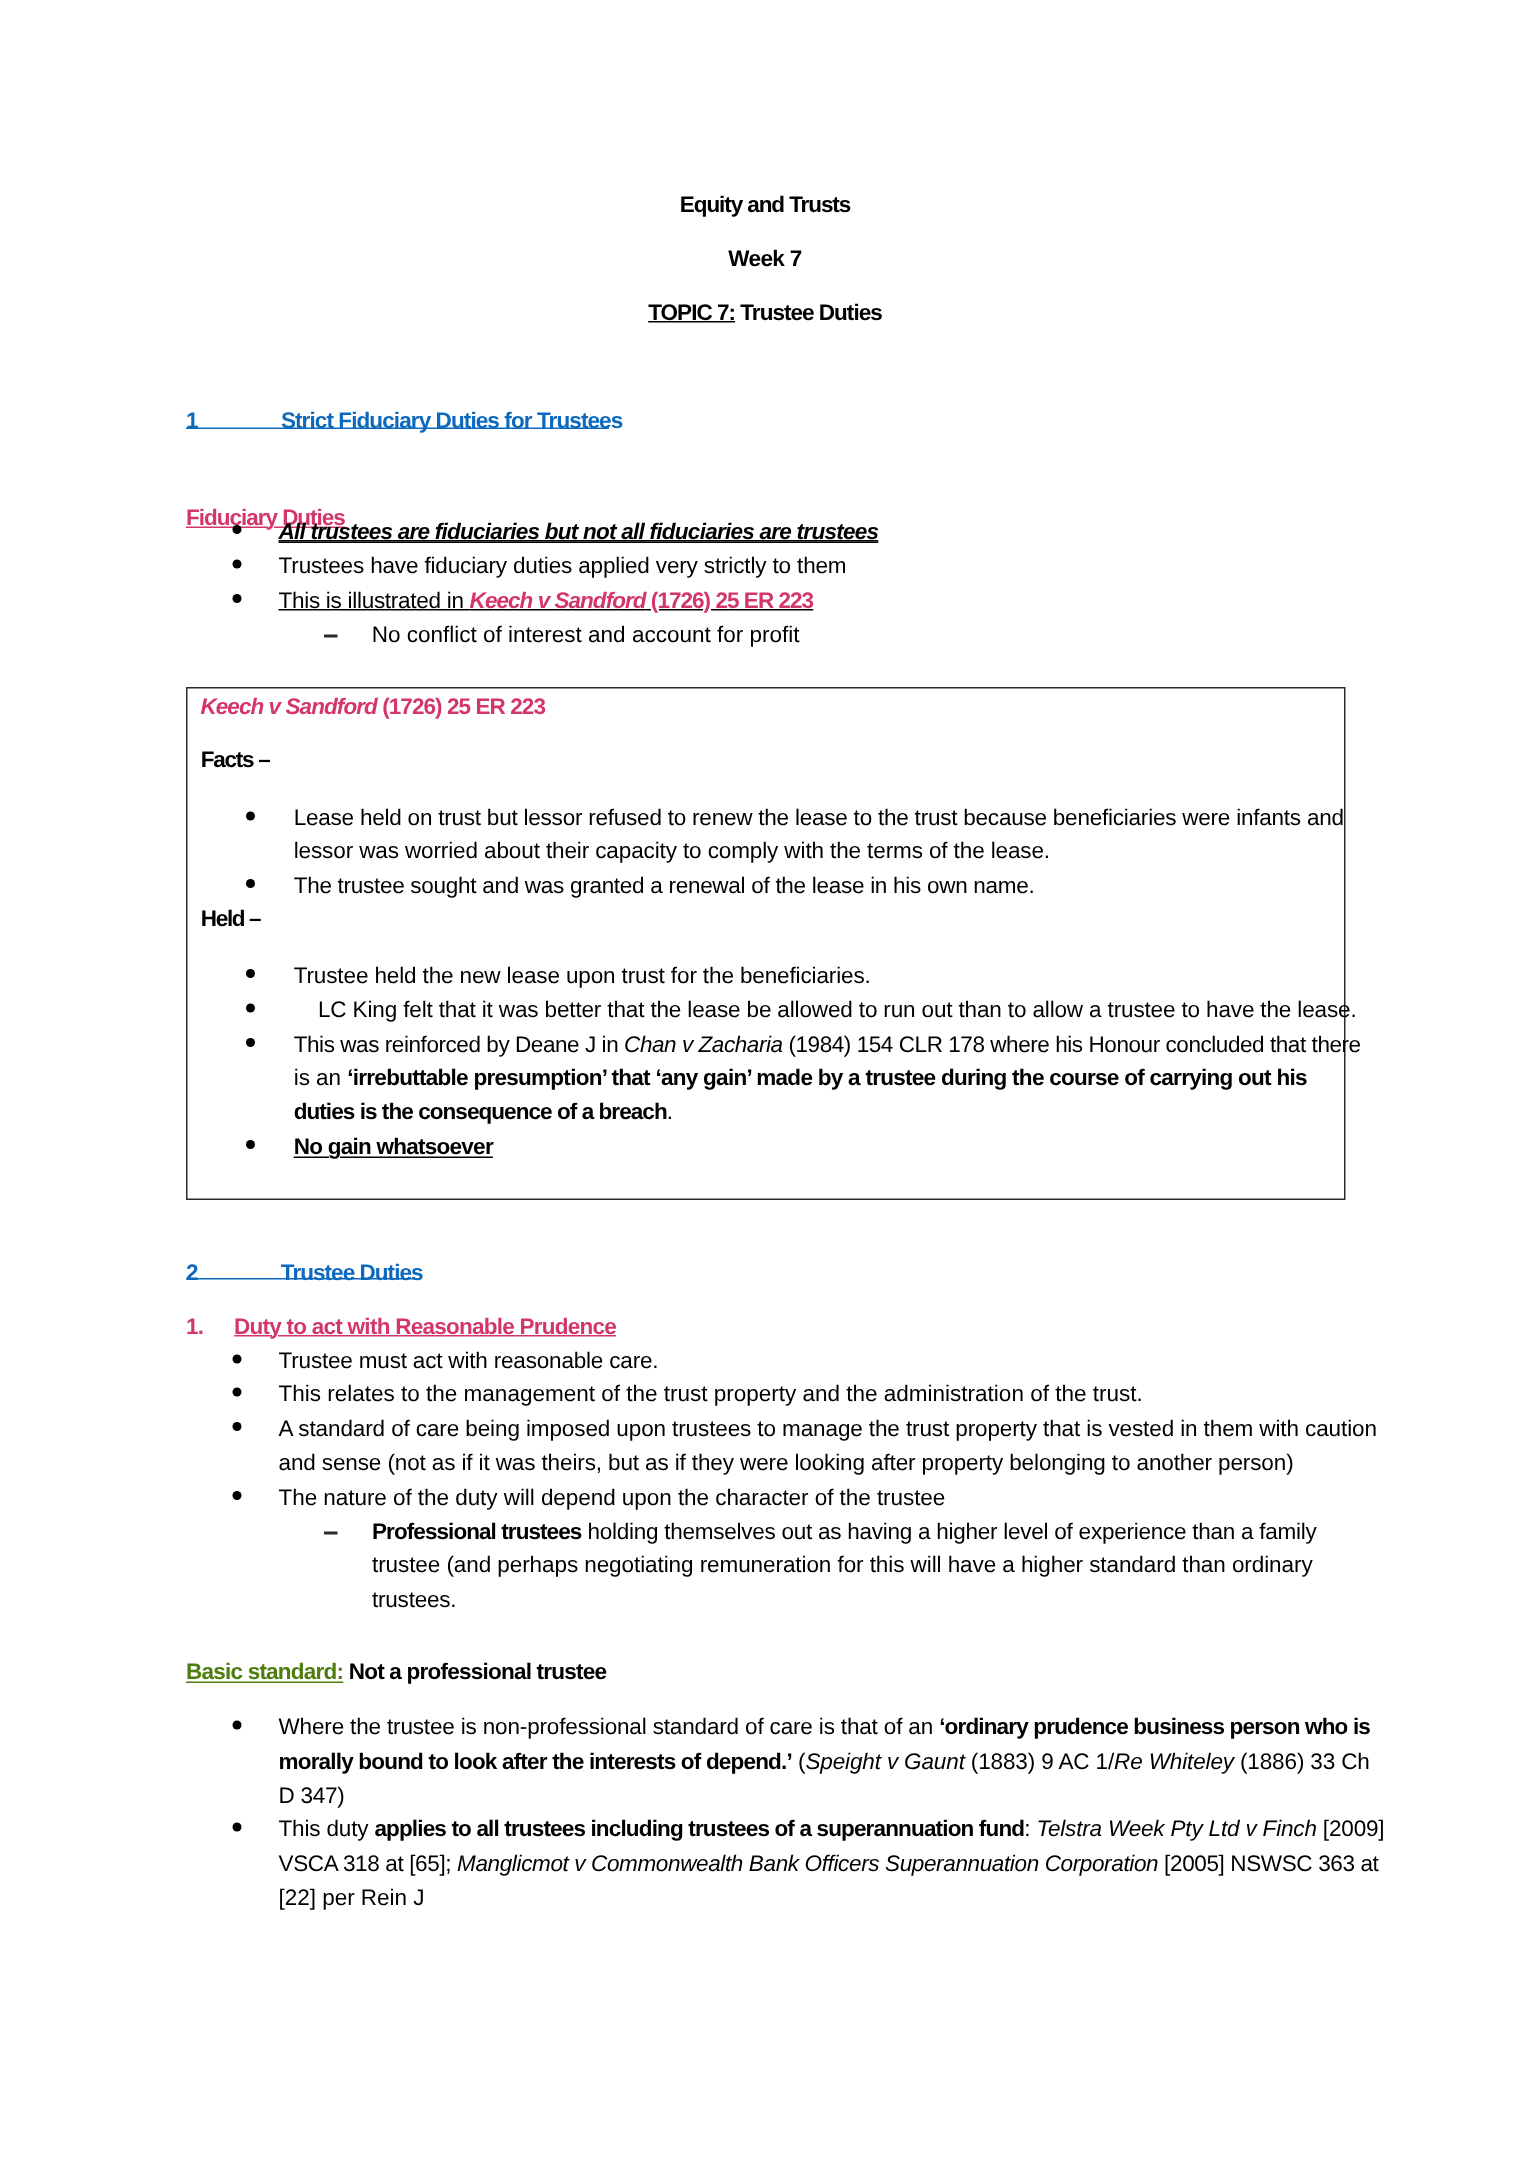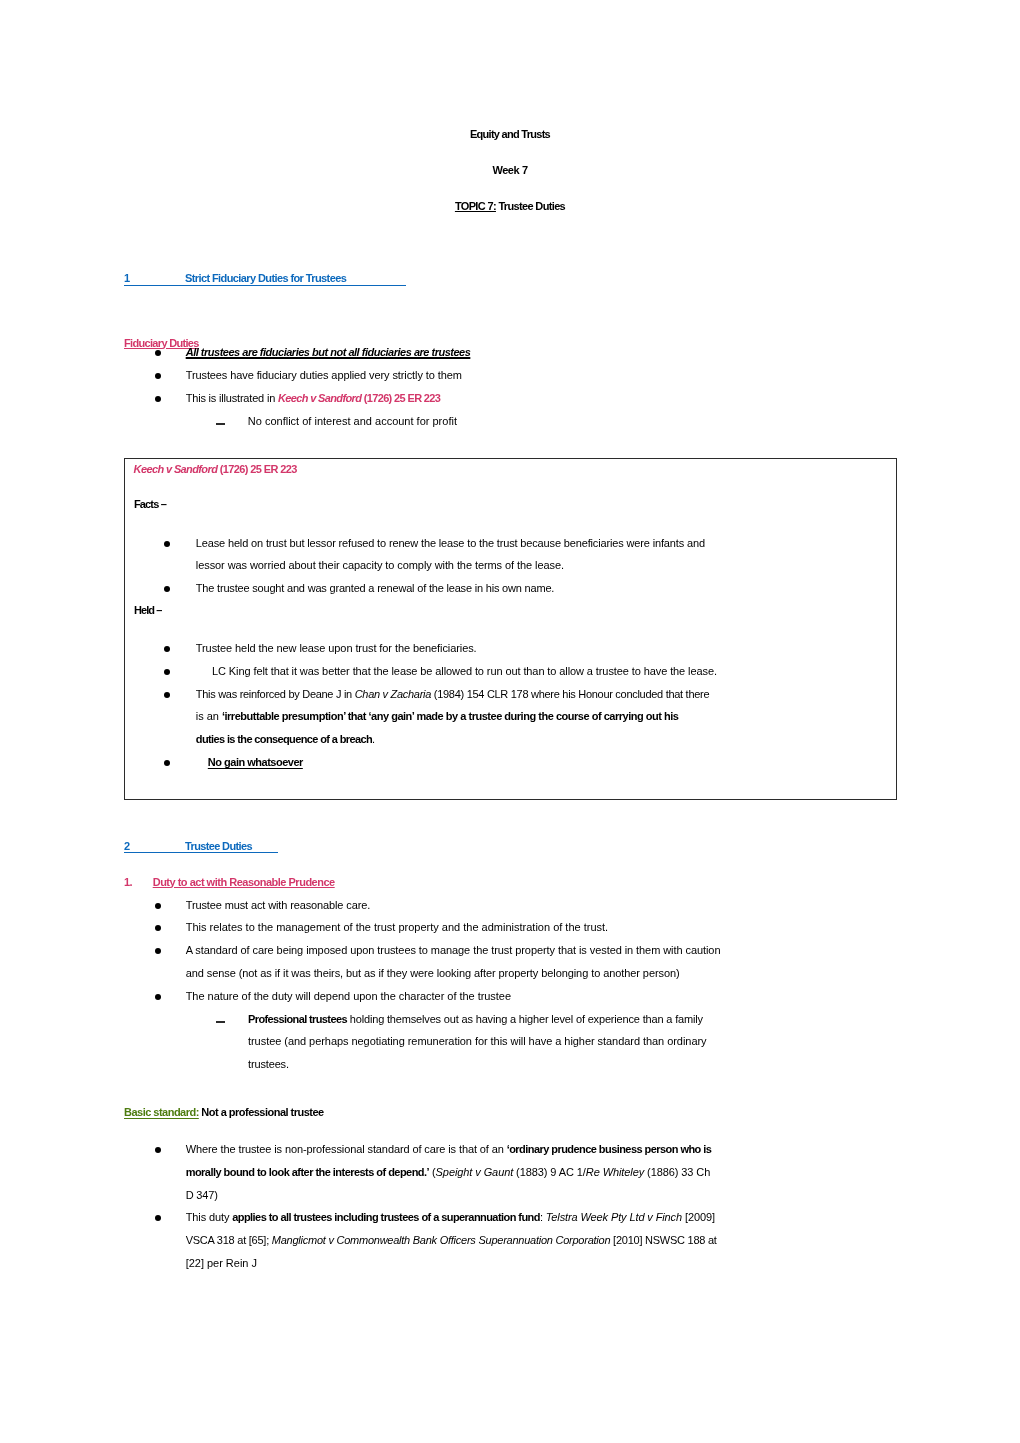--- a/index.html
+++ b/index.html
@@ -1,19 +1,19 @@
 <!DOCTYPE html>
 <html><head>
 <meta charset="utf-8">
 <style>
 html,body{margin:0;padding:0;background:#fff;}
 *{box-sizing:border-box;}
 .page{position:relative;width:1020px;height:1443px;background:#fff;
   font-family:"Liberation Sans",sans-serif;color:#000;overflow:hidden;
-  font-size:11px;letter-spacing:-0.1px;line-height:1;}
+  font-size:15px;letter-spacing:-0.1px;line-height:1;}
 .ln{position:absolute;white-space:pre;letter-spacing:calc(-0.1px + var(--lsx,0px));}
 .b,b{font-weight:bold;letter-spacing:calc(-0.55px + var(--lsx,0px));}
 .i,i{font-style:italic;}
 .u{text-decoration:underline;text-underline-offset:1.2px;text-decoration-thickness:1px;margin-top:28px;}
 .bi{font-weight:bold;font-style:italic;letter-spacing:calc(-0.55px + var(--lsx,0px));}
 .biu{font-weight:bold;font-style:italic;letter-spacing:calc(-0.55px + var(--lsx,0px));text-decoration:underline;text-underline-offset:1.7px;text-decoration-thickness:1px;}
 .bu{font-weight:bold;letter-spacing:calc(-0.55px + var(--lsx,0px));text-decoration:underline;text-underline-offset:1.7px;text-decoration-thickness:1px;}
 .pink{color:#D3376A;}
 .blue{color:#0C69BD;}
 .purple{color:#4d7c0f;}
@@ -33,42 +33,42 @@
 <div class="ln b ctr" style="top:164.5px;--lsx:0.1300px;">Week 7</div>
 <div class="ln ctr" style="top:200.5px;--lsx:-0.0991px;"><span class="b u">TOPIC 7:</span><span class="b"> Trustee Duties</span></div>
 <div class="ulbar" style="left: 124px; top: 285px; width: 282.3px; background: rgb(12, 105, 189);"></div>
 <div class="ln blue b" style="left:124px;top:273.0px;--lsx:-0.0503px;"><span>1</span><span class="tab"></span><span>Strict Fiduciary Duties for Trustees</span></div>
 <div class="ln u pink b" style="left:124px;top:309.5px;--lsx:-0.1263px;">Fiduciary Duties</div>
 <div class="dot" style="left:154.7px;top:349.5px;"></div>
 <div class="ln " style="left:185.7px;top:346.5px;text-decoration:underline;--lsx:0.0575px;"><span class="biu">All trustees are fiduciaries but not all fiduciaries are trustees</span></div>
 <div class="dot" style="left:154.7px;top:372.5px;"></div>
 <div class="ln " style="left:185.7px;top:369.5px;"><span>Trustees have fiduciary duties applied very strictly to them</span></div>
 <div class="dot" style="left:154.7px;top:395.5px;"></div>
-<div class="ln " style="left:185.7px;top:392.5px;--lsx:-0.0886px;"><span>This is illustrated in </span><span class="bi pink">Keech v Sandford</span><span class="b pink"> (1726) 25 ER 223</span></div>
+<div class="ln " style="left:185.7px;top:392.5px;text-decoration:underline;--lsx:-0.0886px;"><span>This is illustrated in </span><span class="bi pink">Keech v Sandford</span><span class="b pink"> (1726) 25 ER 223</span></div>
 <div class="dash" style="left:216.0px;top:423.4px;"></div>
 <div class="ln " style="left:247.8px;top:415.5px;--lsx:0.1013px;"><span>No conflict of interest and account for profit</span></div>
 <div class="casebox" style="left: 124px; top: 458px; width: 773px; height: 342px; border-color: rgb(43, 43, 43);"></div>
 <div class="ln " style="left:133.6px;top:463.6px;--lsx:-0.0675px;"><span class="bi pink">Keech v Sandford</span><span class="b pink"> (1726) 25 ER 223</span></div>
 <div class="ln " style="left:133.9px;top:499.2px;--lsx:-0.2886px;"><span class="b">Facts –</span></div>
 <div class="dot" style="left:164.3px;top:540.5px;"></div>
 <div class="ln " style="left:195.8px;top:537.5px;--lsx:-0.0486px;"><span>Lease held on trust but lessor refused to renew the lease to the trust because beneficiaries were infants and</span></div>
 <div class="ln " style="left:195.8px;top:560.3px;--lsx:0.0228px;"><span>lessor was worried about their capacity to comply with the terms of the lease.</span></div>
 <div class="dot" style="left:164.3px;top:586.0px;"></div>
 <div class="ln " style="left:195.8px;top:583.0px;--lsx:-0.0889px;"><span>The trustee sought and was granted a renewal of the lease in his own name.</span></div>
 <div class="ln " style="left:133.9px;top:605.2px;--lsx:-0.3517px;"><span class="b">Held –</span></div>
 <div class="dot" style="left:164.3px;top:646.0px;"></div>
 <div class="ln " style="left:195.8px;top:643.0px;--lsx:0.0170px;"><span>Trustee held the new lease upon trust for the beneficiaries.</span></div>
 <div class="dot" style="left:164.3px;top:668.8px;"></div>
 <div class="ln " style="left:212px;top:665.8px;--lsx:0.0045px;"><span>LC King felt that it was better that the lease be allowed to run out than to allow a trustee to have the lease.</span></div>
 <div class="dot" style="left:164.3px;top:691.6px;"></div>
 <div class="ln " style="left:195.8px;top:688.6px;--lsx:-0.1902px;"><span>This was reinforced by Deane J in </span><span class="i">Chan v Zacharia</span><span> (1984) 154 CLR 178 where his Honour concluded that there</span></div>
 <div class="ln " style="left:195.8px;top:711.4px;--lsx:0.0696px;"><span>is an </span><span class="b">‘irrebuttable presumption’ that ‘any gain’ made by a trustee during the course of carrying out his</span></div>
 <div class="ln " style="left:195.8px;top:734.2px;--lsx:-0.0732px;"><span class="b">duties is the consequence of a breach</span><span>.</span></div>
 <div class="dot" style="left:164.3px;top:760.0px;"></div>
-<div class="ln " style="left:195.8px;top:757.0px;margin-left:12px;--lsx:0.0561px;"><span class="bu">No gain whatsoever</span></div>
+<div class="ln " style="left:195.8px;top:757.0px;--lsx:0.0561px;"><span class="bu">No gain whatsoever</span></div>
 <div class="ulbar" style="left: 124px; top: 852.2px; width: 154px; background: rgb(12, 105, 189);"></div>
 <div class="ln blue b" style="left:124px;top:840.5px;--lsx:-0.0833px;"><span>2</span><span class="tab"></span><span>Trustee Duties</span></div>
 <div class="ln pink b" style="left:124px;top:876.5px;--lsx:0.0534px;"><span>1.</span><span class="tab2"></span><span class="u">Duty to act with Reasonable Prudence</span></div>
 <div class="dot" style="left:154.7px;top:902.5px;"></div>
 <div class="ln " style="left:185.7px;top:899.5px;--lsx:-0.0234px;"><span>Trustee must act with reasonable care.</span></div>
 <div class="dot" style="left:154.7px;top:925.3px;"></div>
 <div class="ln " style="left:185.7px;top:922.3px;--lsx:0.0997px;"><span>This relates to the management of the trust property and the administration of the trust.</span></div>
 <div class="dot" style="left:154.7px;top:948.1px;"></div>
 <div class="ln " style="left:185.7px;top:945.1px;--lsx:0.0258px;"><span>A standard of care being imposed upon trustees to manage the trust property that is vested in them with caution</span></div>
 <div class="ln " style="left:185.7px;top:967.9px;--lsx:0.0184px;"><span>and sense (not as if it was theirs, but as if they were looking after property belonging to another person)</span></div>
@@ -78,15 +78,15 @@
 <div class="ln " style="left:248.0px;top:1013.5px;--lsx:-0.0678px;"><span class="b">Professional trustees</span><span> holding themselves out as having a higher level of experience than a family</span></div>
 <div class="ln " style="left:248.0px;top:1036.3px;--lsx:0.0480px;"><span>trustee (and perhaps negotiating remuneration for this will have a higher standard than ordinary</span></div>
 <div class="ln " style="left:248.0px;top:1059.1px;--lsx:-0.0467px;"><span>trustees.</span></div>
 <div class="ln " style="left:124.0px;top:1107.2px;--lsx:0.0356px;"><span class="bu purple">Basic standard:</span><span class="b"> Not a professional trustee</span></div>
 <div class="dot" style="left:154.7px;top:1147.0px;"></div>
 <div class="ln " style="left:185.7px;top:1144.0px;--lsx:-0.0064px;"><span>Where the trustee is non-professional standard of care is that of an </span><span class="b">‘ordinary prudence business person who is</span></div>
 <div class="ln " style="left:185.7px;top:1166.8px;--lsx:0.0102px;"><span class="b">morally bound to look after the interests of depend.’</span><span> (</span><span class="i">Speight v Gaunt</span><span> (1883) 9 AC 1/</span><span class="i">Re Whiteley</span><span> (1886) 33 Ch</span></div>
 <div class="ln " style="left:185.7px;top:1189.6px;--lsx:-0.0683px;"><span>D 347)</span></div>
 <div class="dot" style="left:154.7px;top:1215.4px;"></div>
 <div class="ln " style="left:185.7px;top:1212.4px;--lsx:-0.0127px;"><span>This duty </span><span class="b">applies to all trustees including trustees of a superannuation fund</span><span>: </span><span class="i">Telstra Week Pty Ltd v Finch</span><span> [2009]</span></div>
-<div class="ln " style="left:185.7px;top:1235.2px;--lsx:-0.1445px;"><span>VSCA 318 at [65]; </span><span class="i">Manglicmot v Commonwealth Bank Officers Superannuation Corporation</span><span> [2010] NSWSC 188 at</span></div>
+<div class="ln " style="left:185.7px;top:1235.2px;--lsx:-0.1445px;"><span>VSCA 318 at [65]; </span><span class="i">Manglicmot v Commonwealth Bank Officers Superannuation Corporation</span><span> [2005] NSWSC 363 at</span></div>
 <div class="ln " style="left:185.7px;top:1258.0px;--lsx:0.0807px;"><span>[22] per Rein J</span></div>
 </div>
 
 </body></html>

